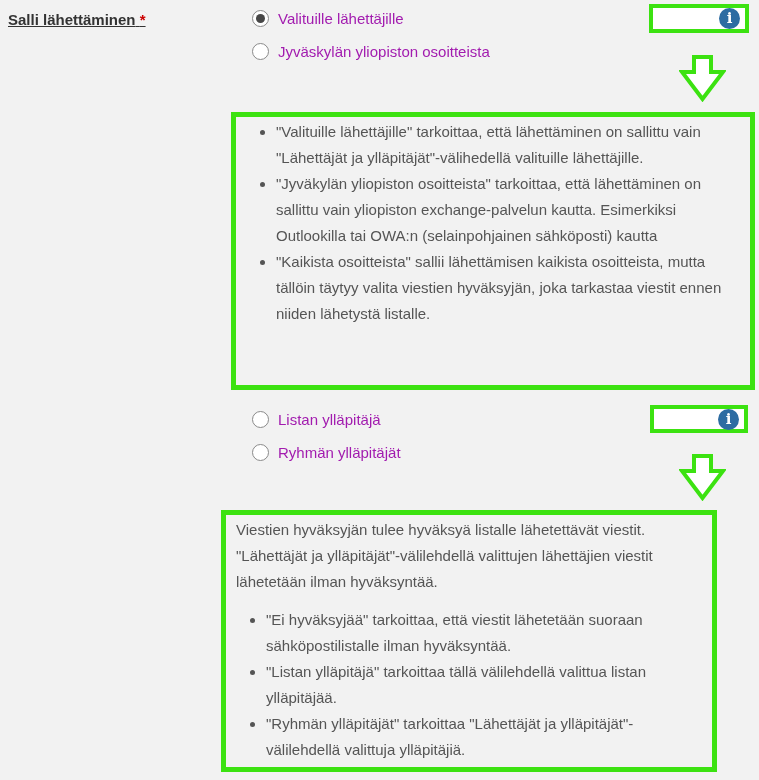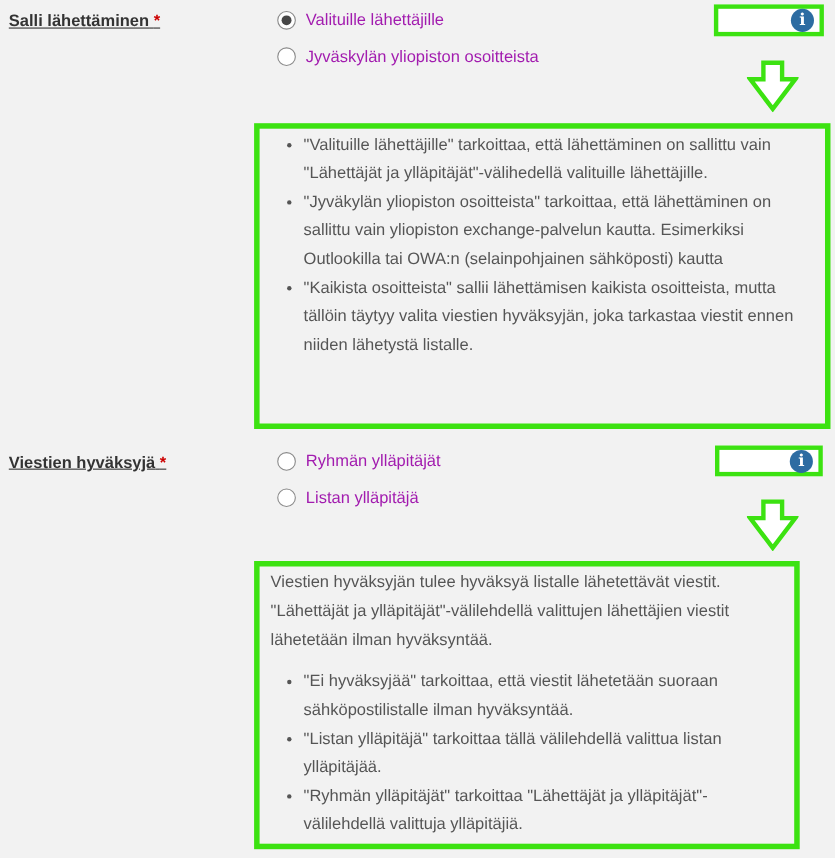--- a/index.html
+++ b/index.html
@@ -74,21 +74,21 @@
   .s1-radios { left:252px; top:7px; }
   .s1-frame  { left:649px; top:4px;  width:100px; height:29px; }
   .s1-arrow  { left:679px; top:54px; }
   .s1-help   { left:231px; top:112px; width:524px; height:278px; }
 
   
   .s2-label  { left:8px;  top:410px; }
   .s2-radios { left:252px; top:408px; }
   .s2-frame  { left:650px; top:405px; width:98px; height:28px; }
   .s2-arrow  { left:679px; top:453px; }
-  .s2-help   { left:231px; top:510px; width:496px; height:262px; }
+  .s2-help   { left:221px; top:510px; width:496px; height:262px; }
 </style>
 </head>
 <body>
 
 <div class="canvas">
 
   <div class="field-label s1-label">
     <span>Salli lähettäminen</span>
     <span class="req">*</span>
   </div>
@@ -115,33 +115,29 @@
   </svg>
 
   <div class="help-box s1-help">
     <ul>
       <li>"Valituille lähettäjille" tarkoittaa, että lähettäminen on sallittu vain "Lähettäjät ja ylläpitäjät"-välihedellä valituille lähettäjille.</li>
       <li>"Jyväkylän yliopiston osoitteista" tarkoittaa, että lähettäminen on sallittu vain yliopiston exchange-palvelun kautta. Esimerkiksi Outlookilla tai OWA:n (selainpohjainen sähköposti) kautta</li>
       <li>"Kaikista osoitteista" sallii lähettämisen kaikista osoitteista, mutta tällöin täytyy valita viestien hyväksyjän, joka tarkastaa viestit ennen niiden lähetystä listalle.</li>
     </ul>
   </div>
 
-  <div class="field-label s2-label">
-    <span>Viestien hyväksyjä</span>
-    <span class="req">*</span>
-  </div>
 
   <div class="radio-group s2-radios">
     <div class="radio-row">
       <span class="radio"></span>
-      <span class="opt-label">Ryhmän ylläpitäjät</span>
+      <span class="opt-label">Listan ylläpitäjä</span>
     </div>
     <div class="radio-row">
       <span class="radio"></span>
-      <span class="opt-label">Listan ylläpitäjä</span>
+      <span class="opt-label">Ryhmän ylläpitäjät</span>
     </div>
   </div>
 
   <div class="info-frame s2-frame">
     <span class="info-icon">i</span>
   </div>
 
   <svg class="arrow s2-arrow" viewBox="0 0 47 48">
     <polygon points="15,3 32,3 32,18 44,18 23.5,45 3,18 15,18" fill="#ffffff" stroke="#3ce211" stroke-width="4" stroke-linejoin="miter"></polygon>
   </svg>

